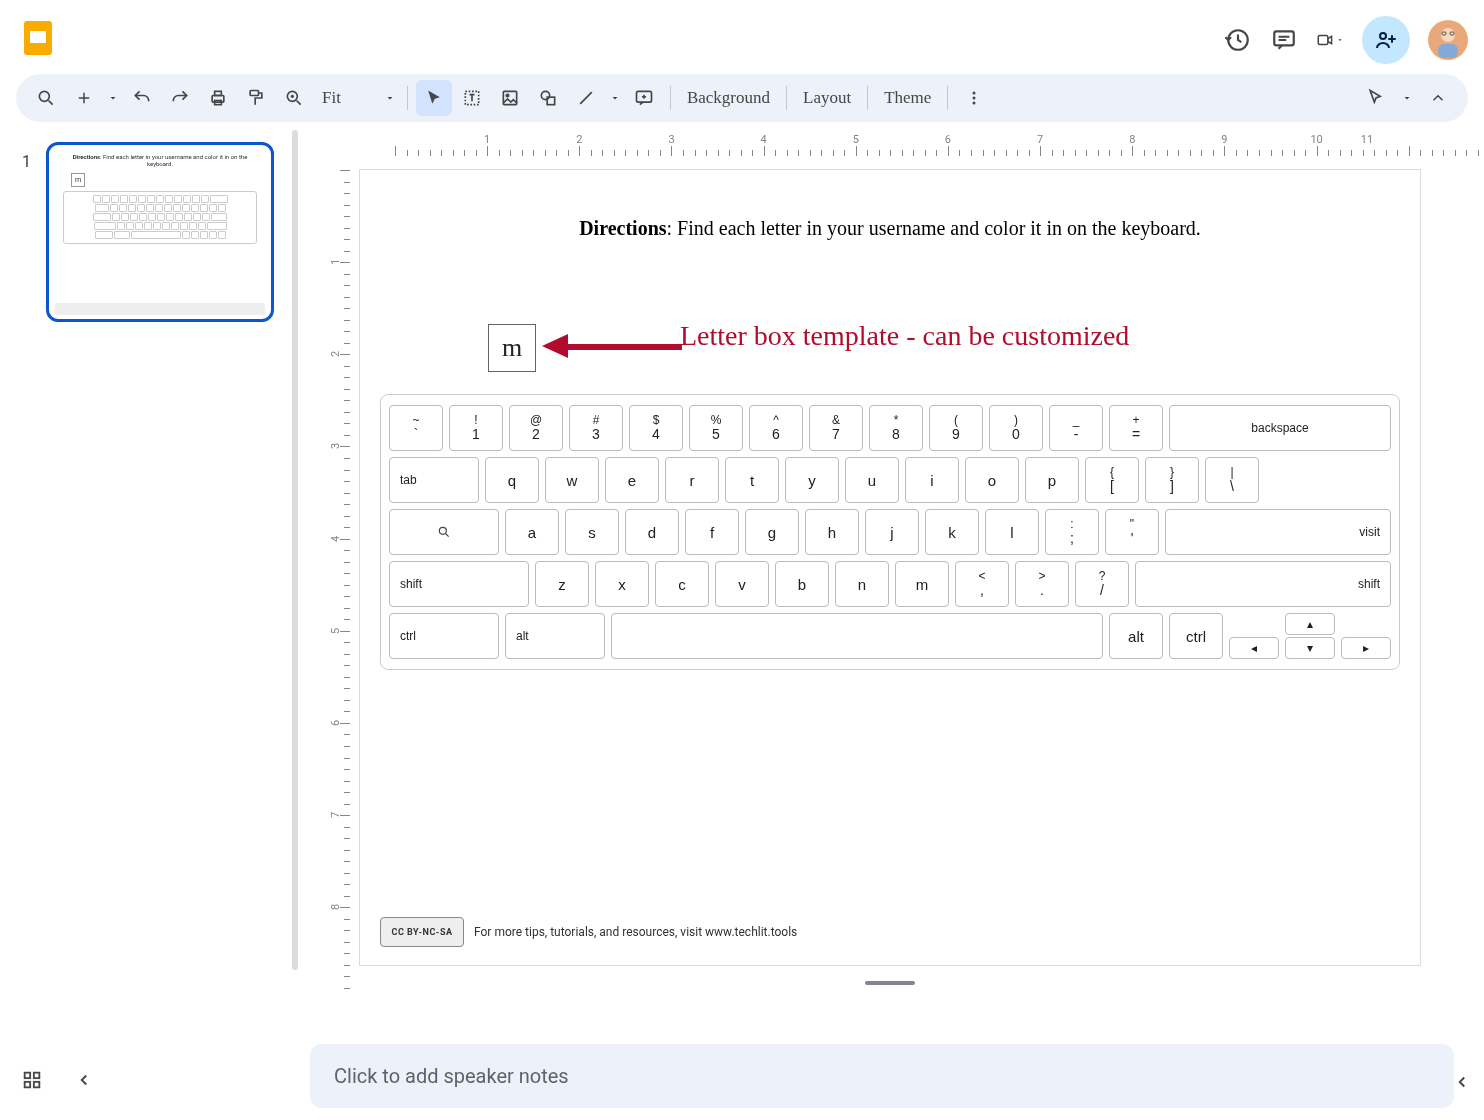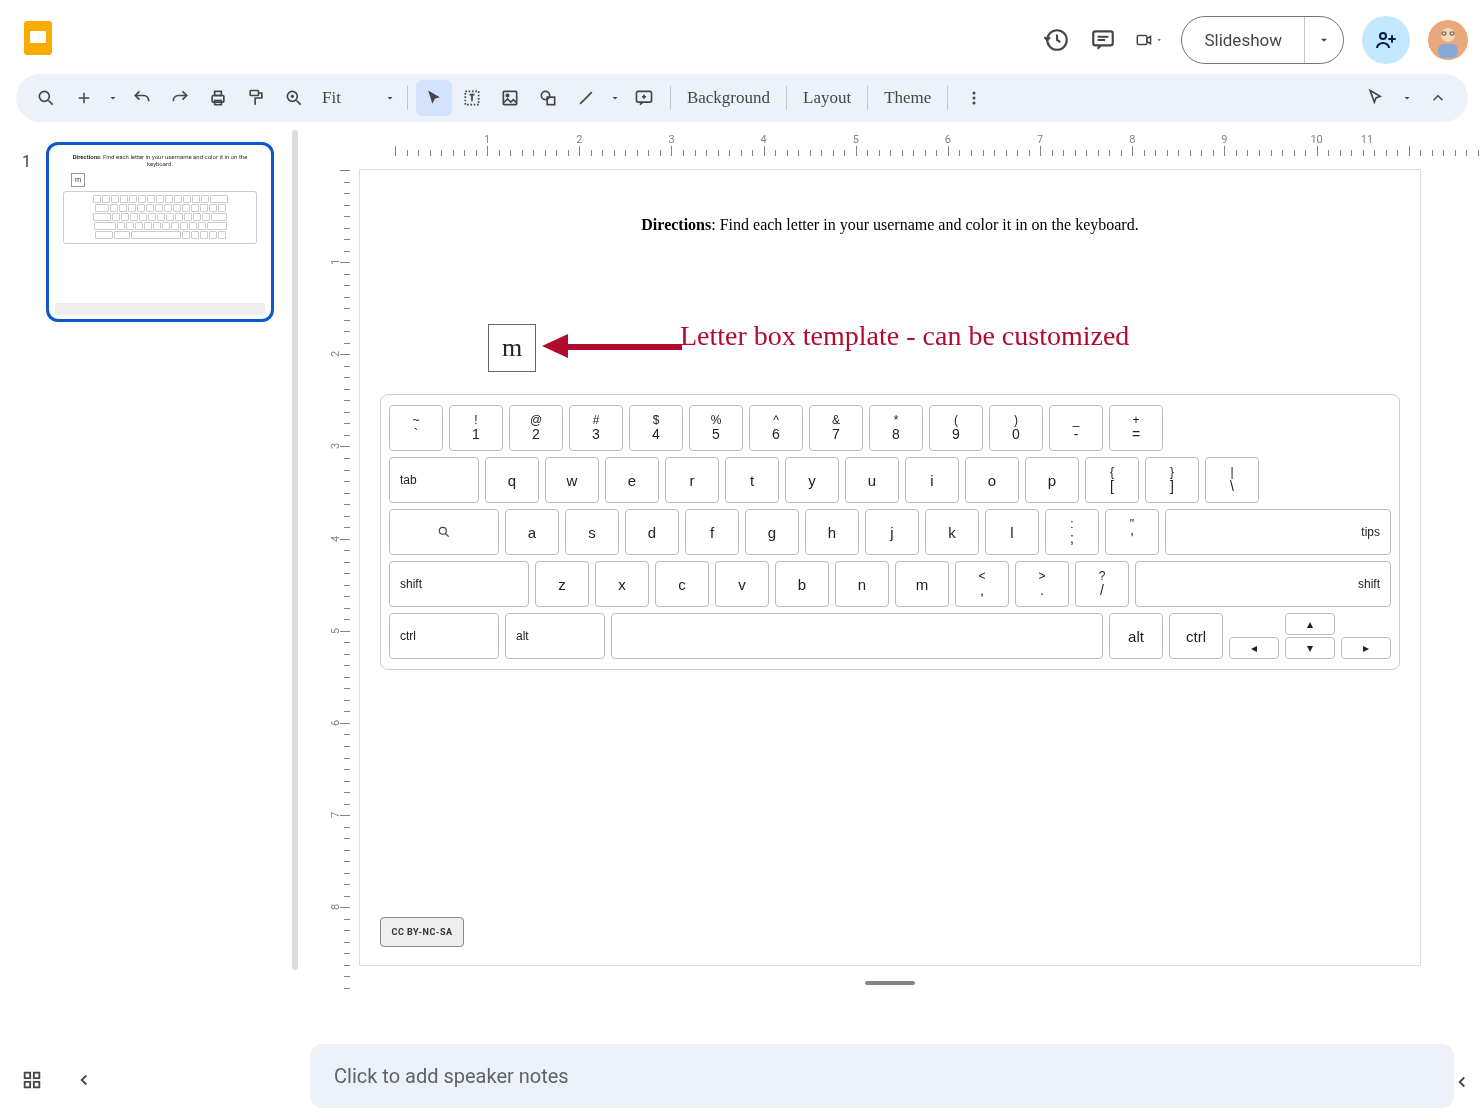--- a/index.html
+++ b/index.html
@@ -134,21 +134,21 @@
   .slide-canvas {
     position: absolute;
     top: 40px; left: 60px;
     width: 1060px; height: 795px;
     background: #fff;
     box-shadow: 0 0 0 1px #dadce0;
   }
   .slide-inner { position:absolute; inset:0; }
   .directions {
     position:absolute; top:44px; left:0; right:0;
-    text-align:center; font-size:16px; color:#000;
+    text-align:center; font-size:20px; color:#000;
     font-family: Georgia, serif;
     line-height: 1.4;
   }
   .directions b { font-weight: bold; }
   .letter-box {
     position:absolute; top:154px; left:128px;
     width:48px; height:48px; border:1px solid #666;
     display:flex;align-items:center;justify-content:center;
     font-size:26px; font-family: Georgia, serif;
   }
@@ -262,28 +262,20 @@
         </svg>
     </div>
     <div class="hr-icon" style="display:flex;gap:2px;">
       <svg width="26" height="26" viewBox="0 0 24 24" fill="none" stroke="#444746" stroke-width="2">
           <rect x="3" y="6" width="13" height="12" rx="2"></rect>
           <path d="M16 10l5-3v10l-5-3z"></path>
         </svg>
       <svg width="12" height="12" viewBox="0 0 24 24" fill="#444746">
           <path d="M7 10l5 5 5-5z"></path>
         </svg>
-    </div>
-    <div class="slideshow-btn">
-      <div class="slideshow-main">Slideshow</div>
-      <div class="slideshow-drop">
-        <svg width="14" height="14" viewBox="0 0 24 24" fill="#444746">
-            <path d="M7 10l5 5 5-5z"></path>
-          </svg>
-      </div>
     </div>
     <div class="share-circle">
       <svg width="24" height="24" viewBox="0 0 24 24" fill="none" stroke="#041e49" stroke-width="2">
           <circle cx="9" cy="8" r="3"></circle>
           <path d="M3 20c0-3 3-5 6-5s6 2 6 5"></path>
           <path d="M18 8v6m-3-3h6" stroke-linecap="round"></path>
         </svg>
     </div>
     <div class="avatar">
       <svg width="40" height="40" viewBox="0 0 40 40">
@@ -760,20 +752,21 @@
                 <span class="lower">0</span>
               </div>
               <div class="key">
                 <span class="upper">_</span>
                 <span class="lower">-</span>
               </div>
               <div class="key">
                 <span class="upper">+</span>
                 <span class="lower">=</span>
               </div>
+              <div class="key single wide-backspace">backspace</div>
             </div>
           <div class="kb-row" id="kb-row2">
               <div class="key single wide-tab">tab</div>
               <div class="key single ">q</div>
               <div class="key single ">w</div>
               <div class="key single ">e</div>
               <div class="key single ">r</div>
               <div class="key single ">t</div>
               <div class="key single ">y</div>
               <div class="key single ">u</div>
@@ -810,21 +803,21 @@
               <div class="key single ">k</div>
               <div class="key single ">l</div>
               <div class="key">
                 <span class="upper">:</span>
                 <span class="lower">;</span>
               </div>
               <div class="key">
                 <span class="upper">"</span>
                 <span class="lower">'</span>
               </div>
-              <div class="key single wide-enter">tips</div>
+              <div class="key single wide-enter">visit</div>
             </div>
           <div class="kb-row" id="kb-row4">
               <div class="key single wide-shift-l">shift</div>
               <div class="key single ">z</div>
               <div class="key single ">x</div>
               <div class="key single ">c</div>
               <div class="key single ">v</div>
               <div class="key single ">b</div>
               <div class="key single ">n</div>
               <div class="key single ">m</div>
@@ -855,20 +848,21 @@
                   <div class="key small-arrow">▾</div>
                 </div>
                 <div class="key small-arrow">▸</div>
               </div>
             </div>
         </div>
 
         <div class="license-row">
           <div class="cc-badge">CC BY-NC-SA</div>
           <div>
+            <div>For more tips, tutorials, and resources, visit www.techlit.tools</div>
           </div>
         </div>
       </div>
       <div class="slide-drag"></div>
     </div>
   </div>
 </div>
 
 <div class="notes-bar">Click to add speaker notes</div>
 

